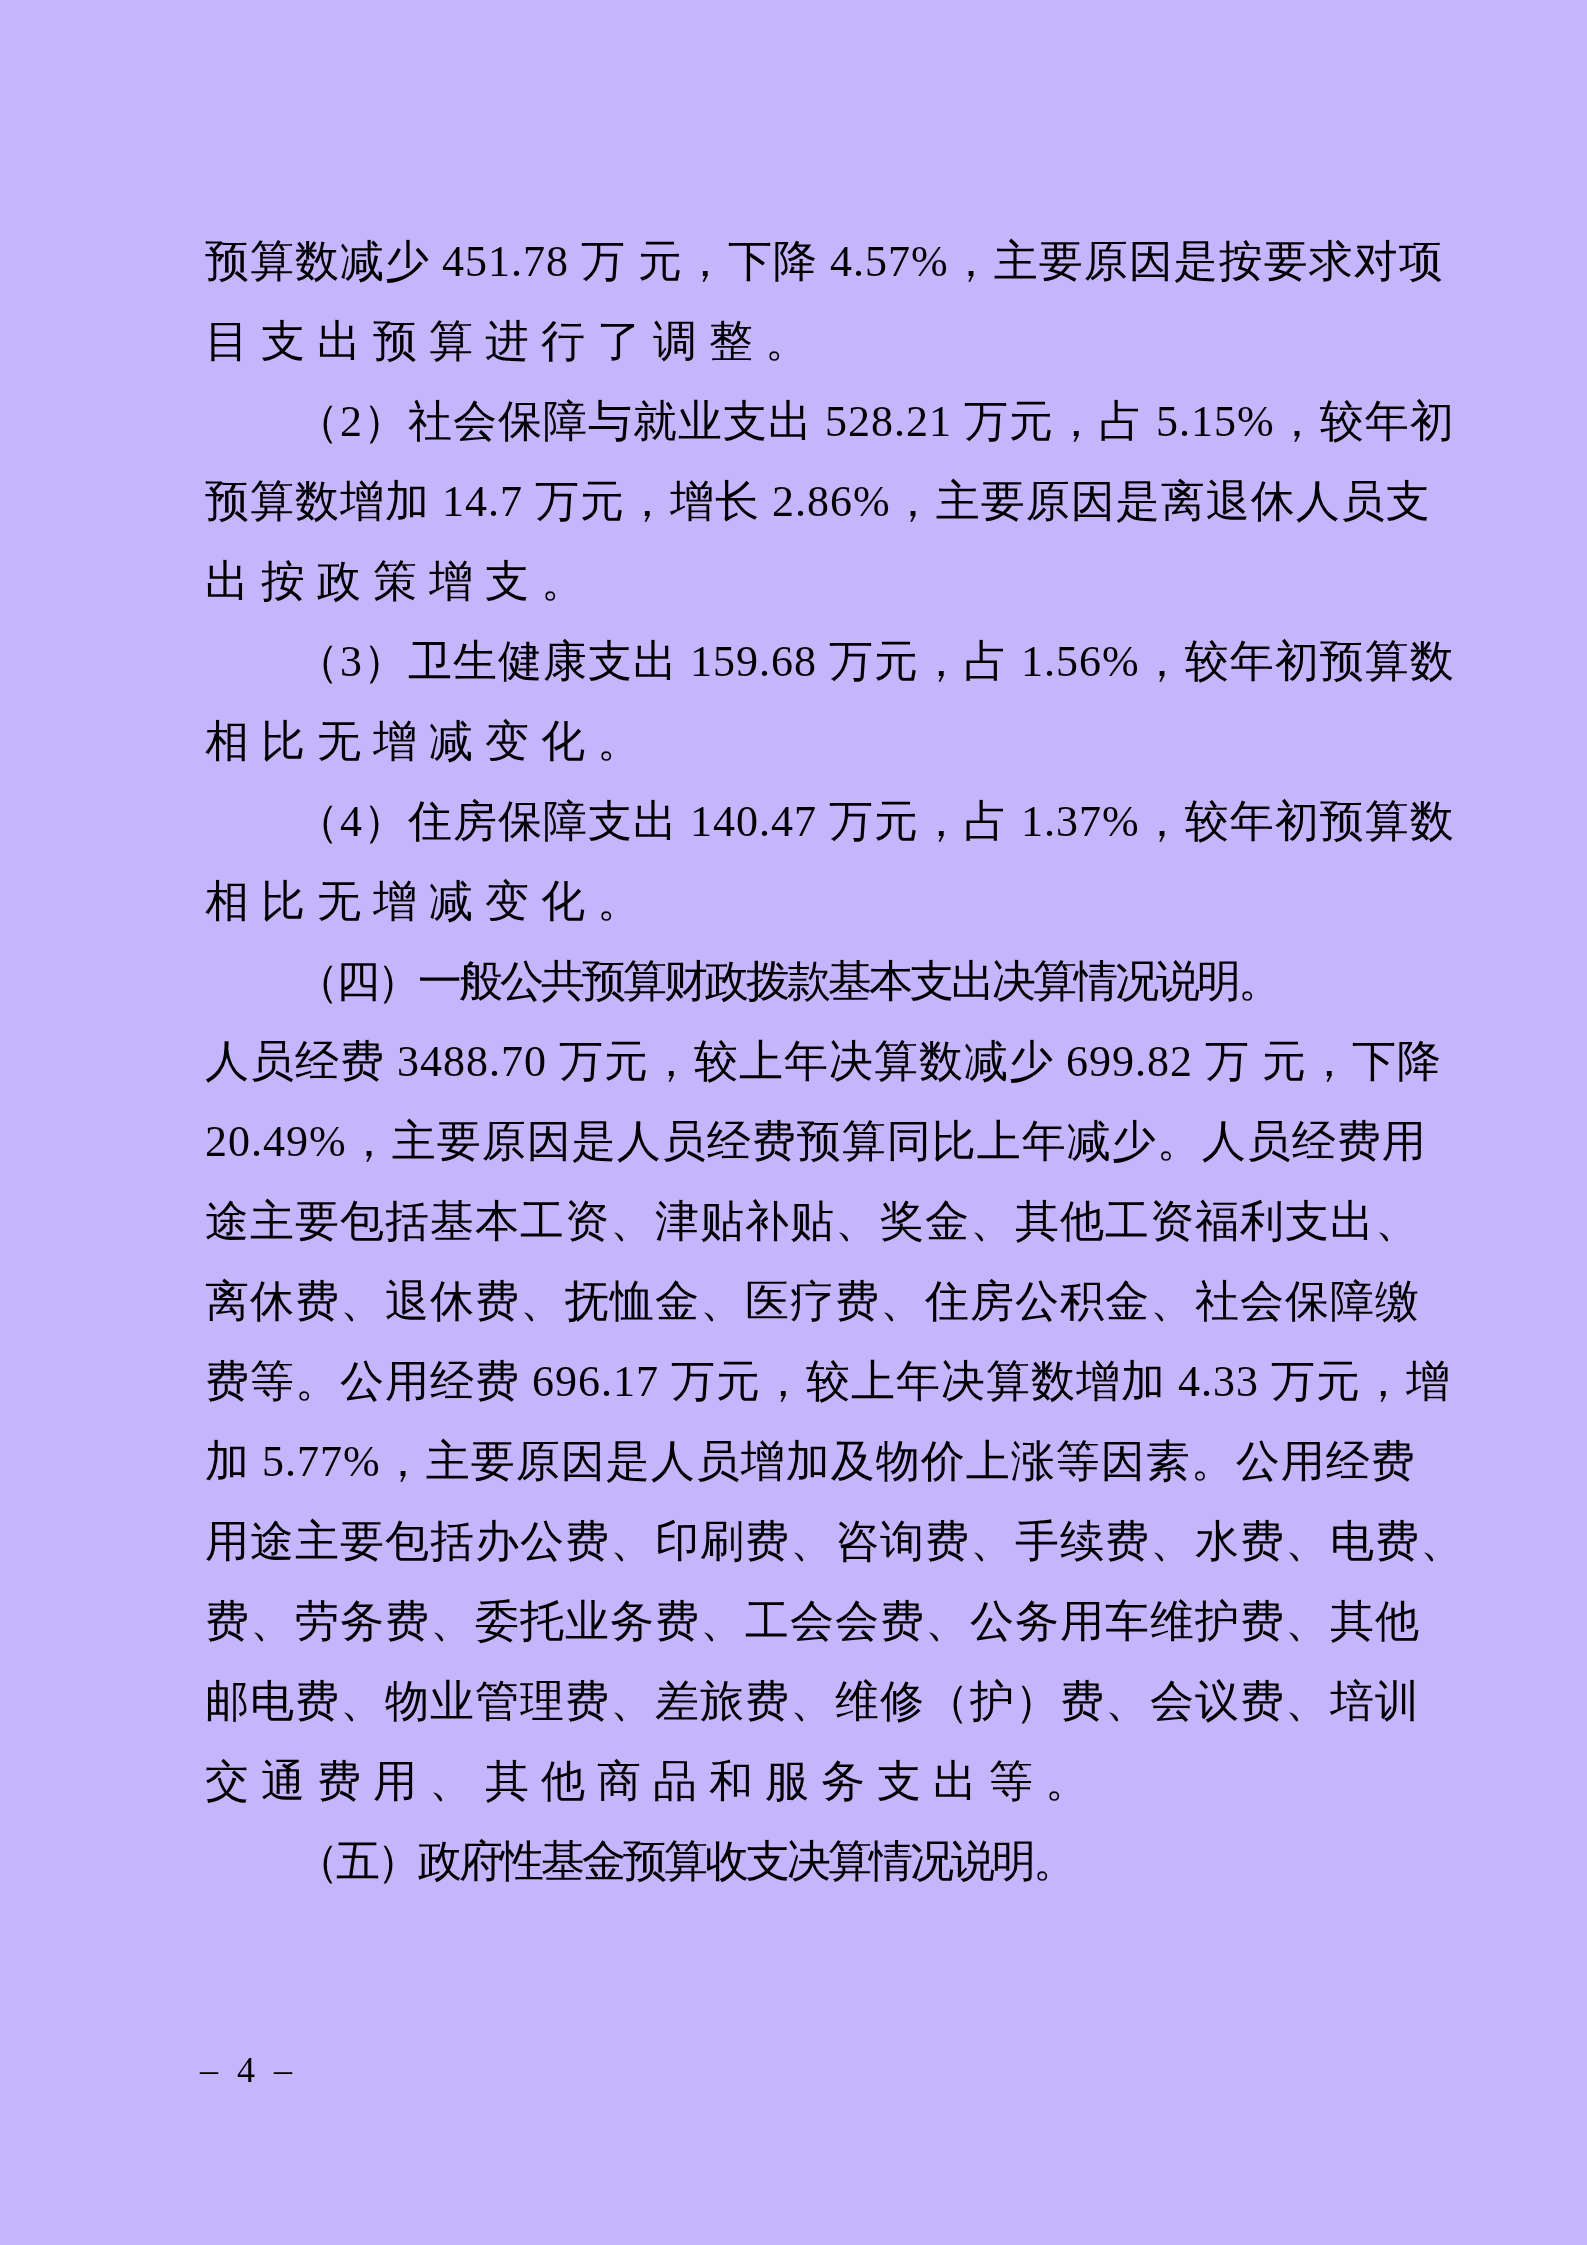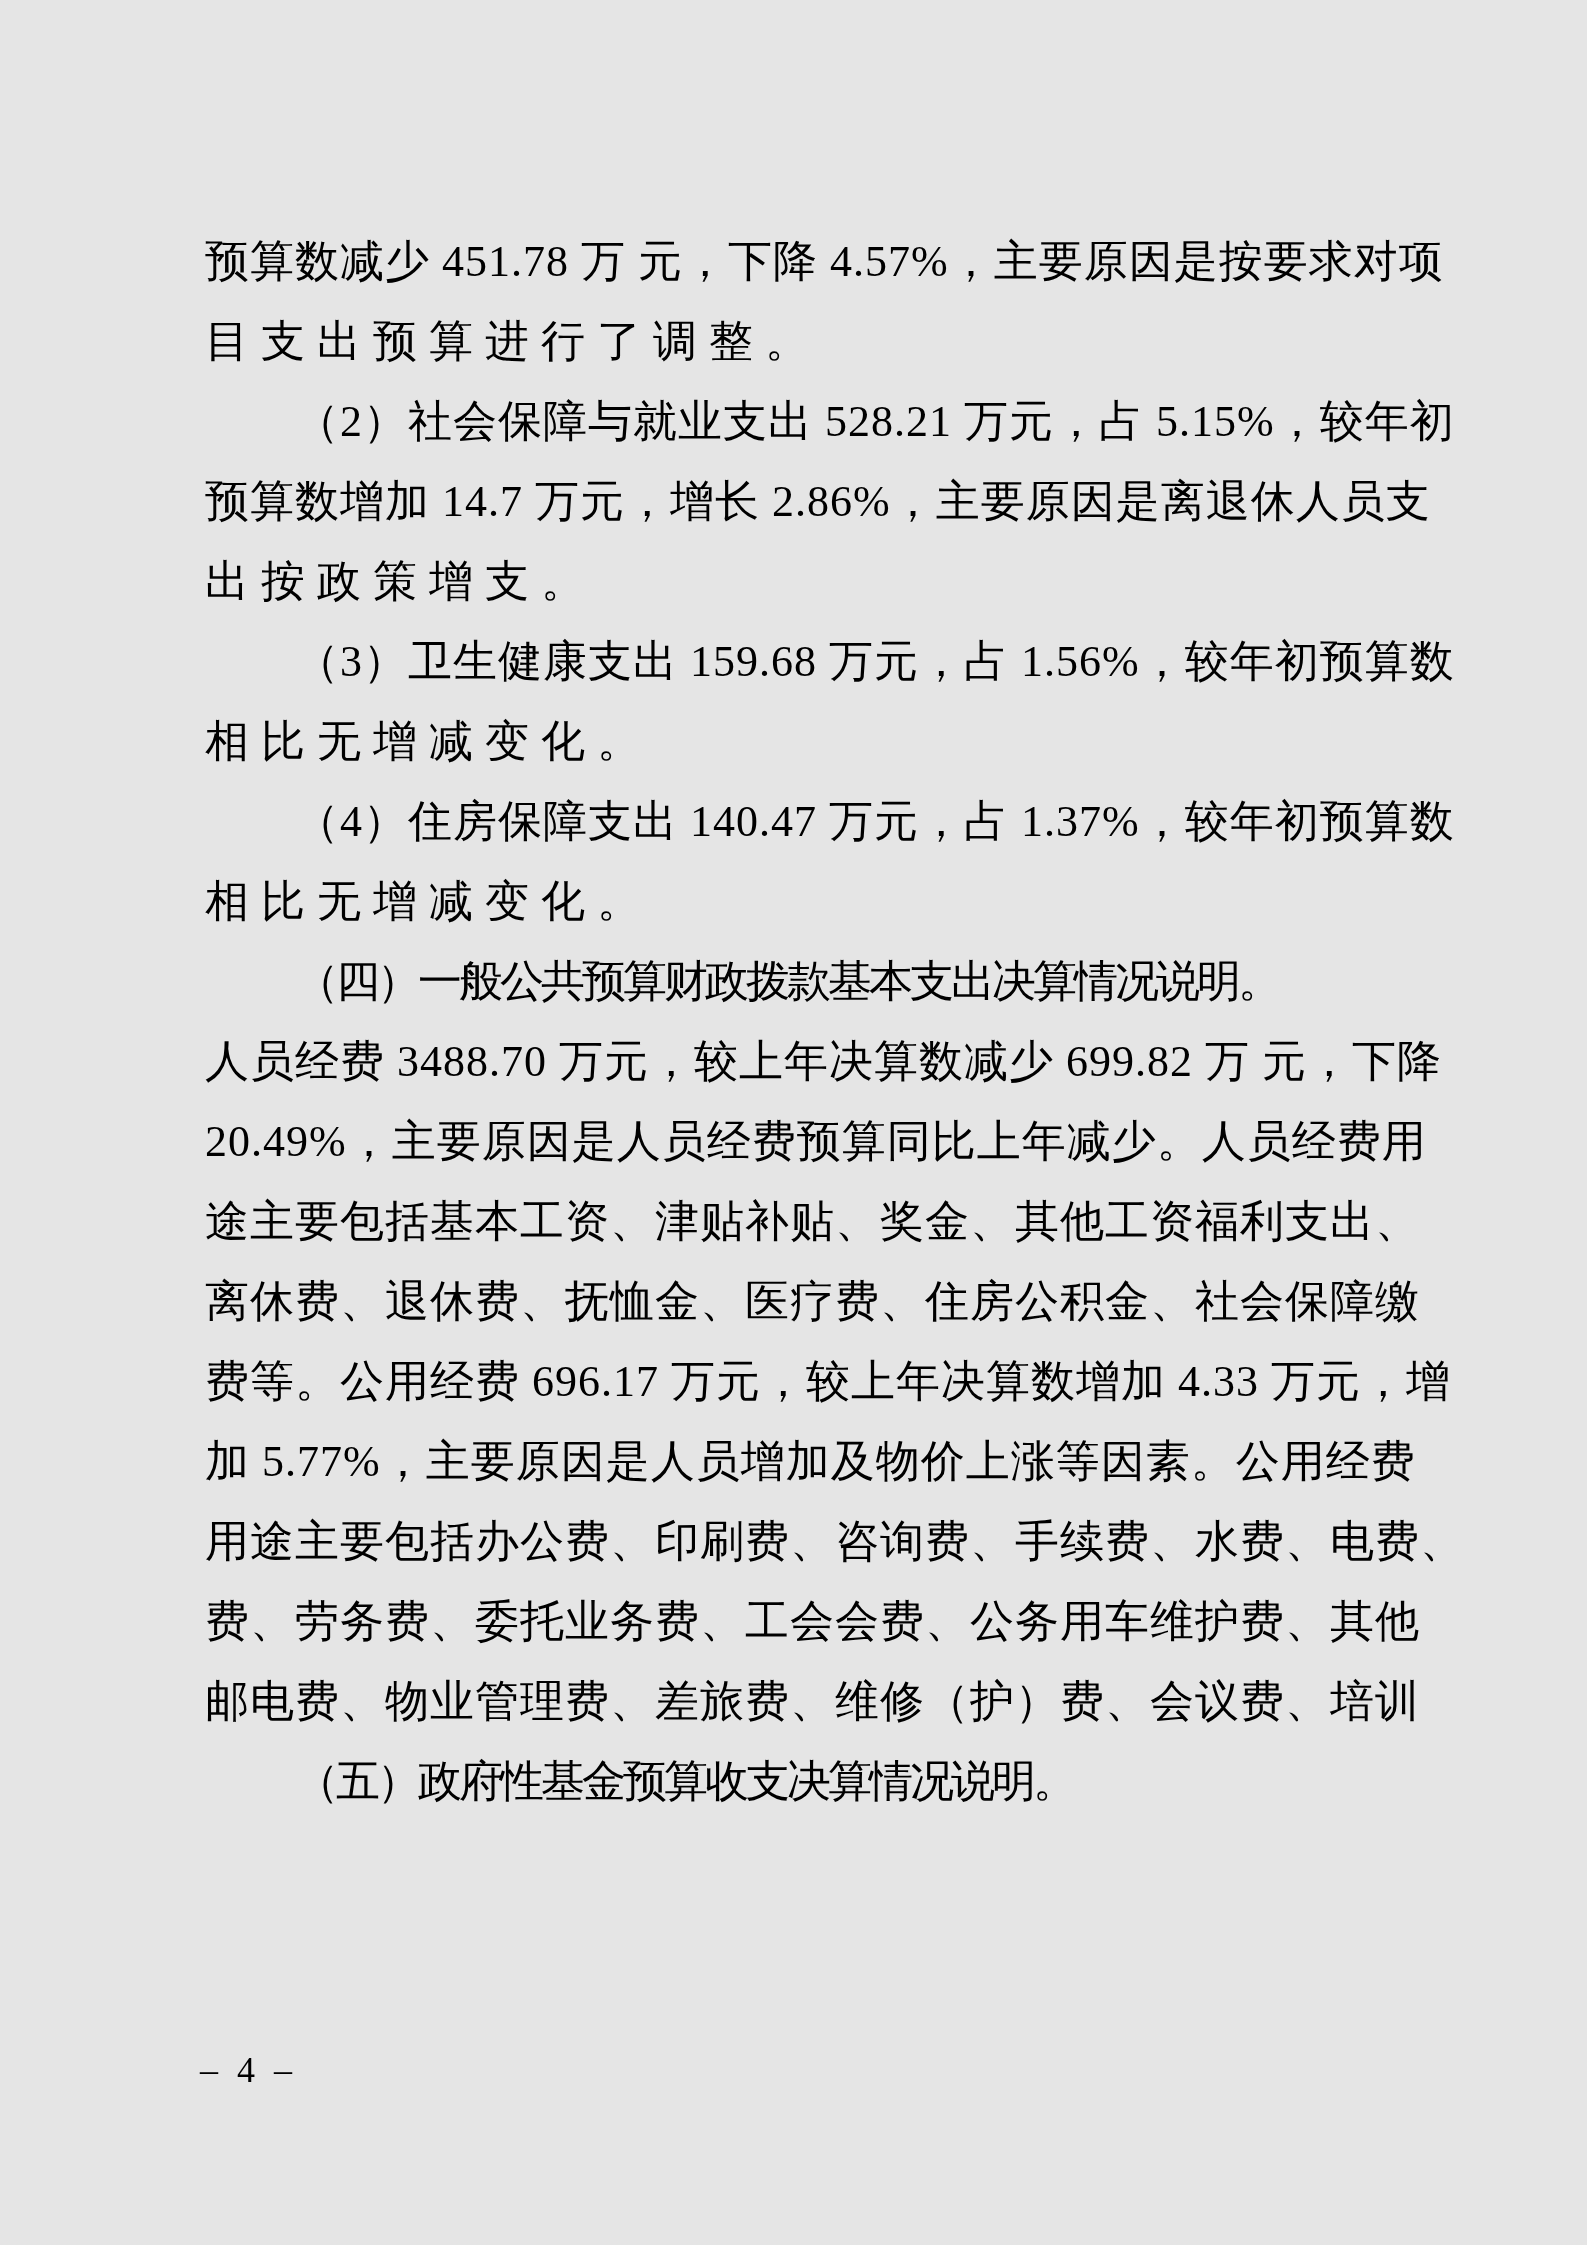--- a/index.html
+++ b/index.html
@@ -4,21 +4,21 @@
 <style>
   html, body {
     margin: 0;
     padding: 0;
     background: #ffffff;
   }
   .page {
     position: relative;
     width: 1587px;
     height: 2245px;
-    background: #e5e5e5;
+    background: #c4b5fd;
     overflow: hidden;
     font-family: "Liberation Serif", "DejaVu Serif", serif;
     color: #000000;
   }
   .body-text {
     position: absolute;
     left: 205px;
     top: 222px;
     width: 1186px;
   }
@@ -63,16 +63,17 @@
       <div class="line end heading" style="padding-left: 90px;">（四）一般公共预算财政拨款基本支出决算情况说明。</div>
       <div class="line full">人员经费 3488.70 万元，较上年决算数减少 699.82 万 元，下降</div>
       <div class="line full">20.49%，主要原因是人员经费预算同比上年减少。人员经费用</div>
       <div class="line full">途主要包括基本工资、津贴补贴、奖金、其他工资福利支出、</div>
       <div class="line full">离休费、退休费、抚恤金、医疗费、住房公积金、社会保障缴</div>
       <div class="line full">费等。公用经费 696.17 万元，较上年决算数增加 4.33 万元，增</div>
       <div class="line full">加 5.77%，主要原因是人员增加及物价上涨等因素。公用经费</div>
       <div class="line full">用途主要包括办公费、印刷费、咨询费、手续费、水费、电费、</div>
       <div class="line full">费、劳务费、委托业务费、工会会费、公务用车维护费、其他</div>
       <div class="line full">邮电费、物业管理费、差旅费、维修（护）费、会议费、培训</div>
+      <div class="line end">交通费用、其他商品和服务支出等。</div>
       <div class="line end heading" style="padding-left: 90px;">（五）政府性基金预算收支决算情况说明。</div>
     </div>
   <div class="footer">– 4 –</div>
 </div>
 
 </body></html>

